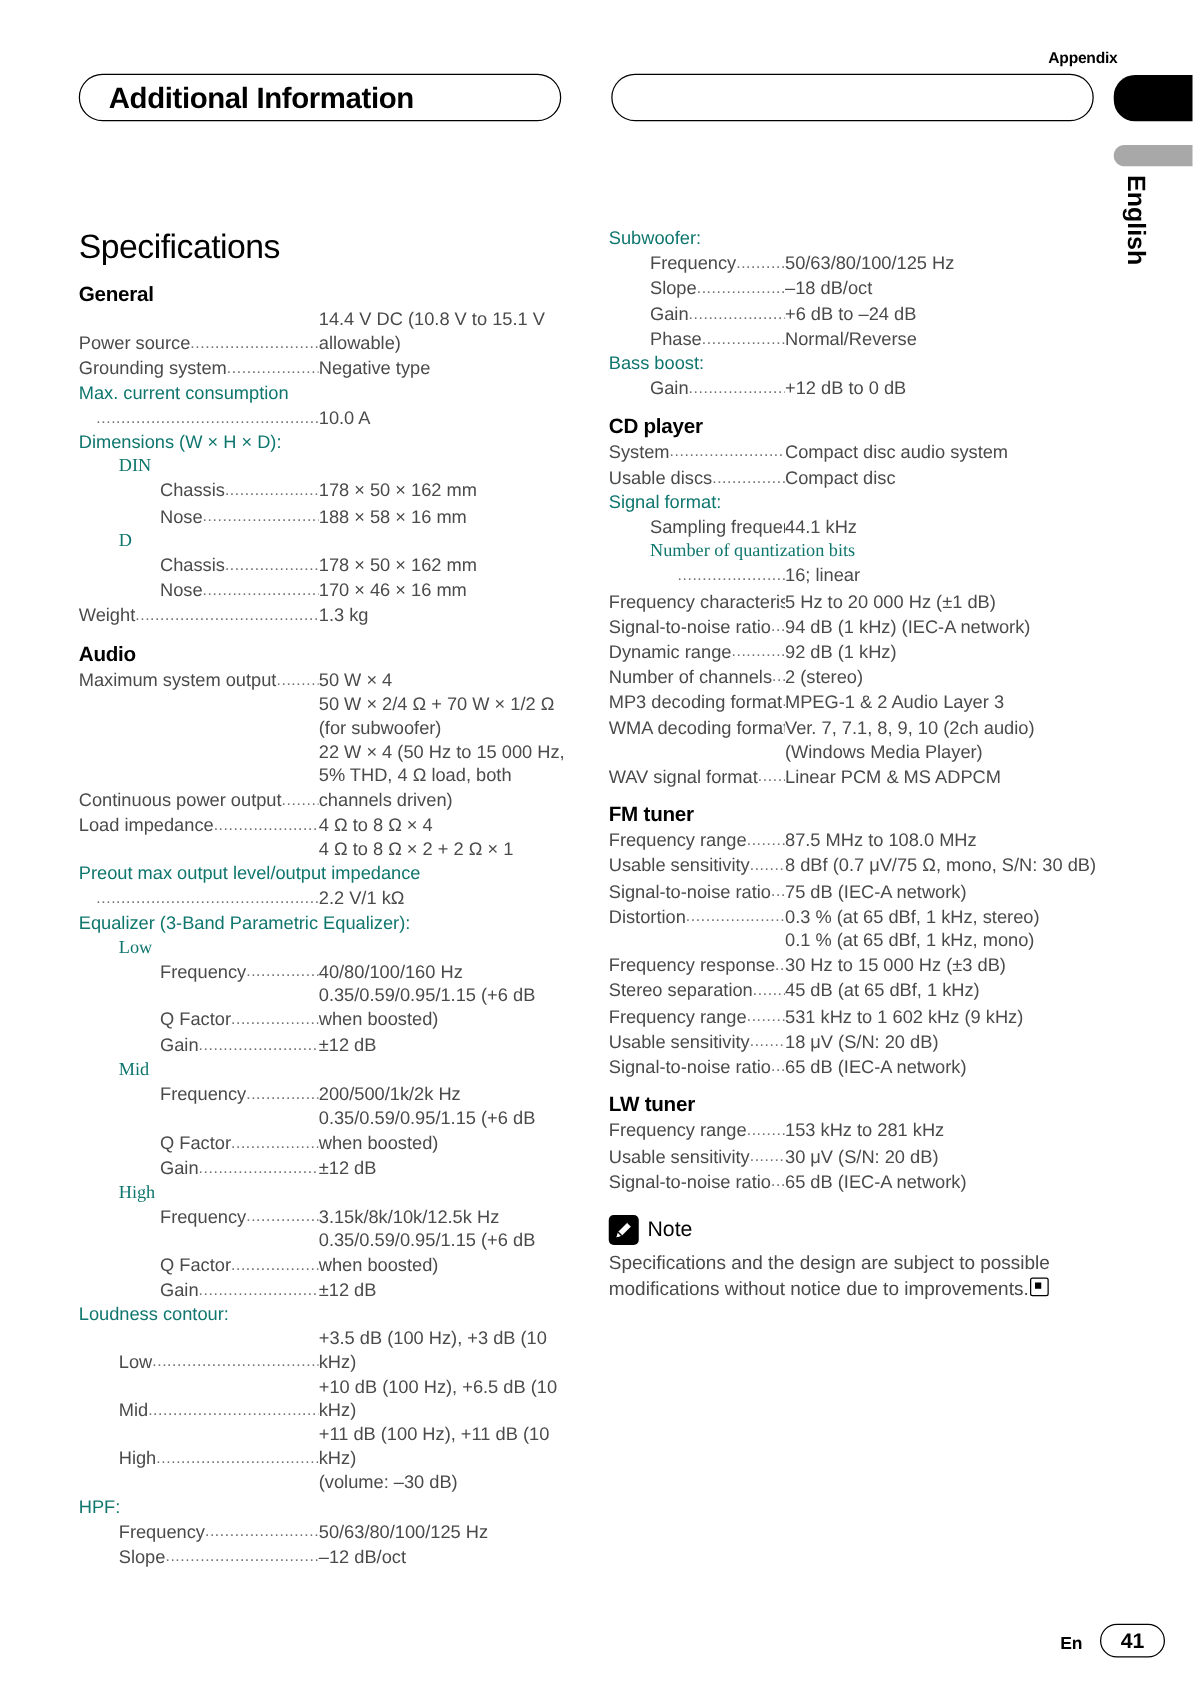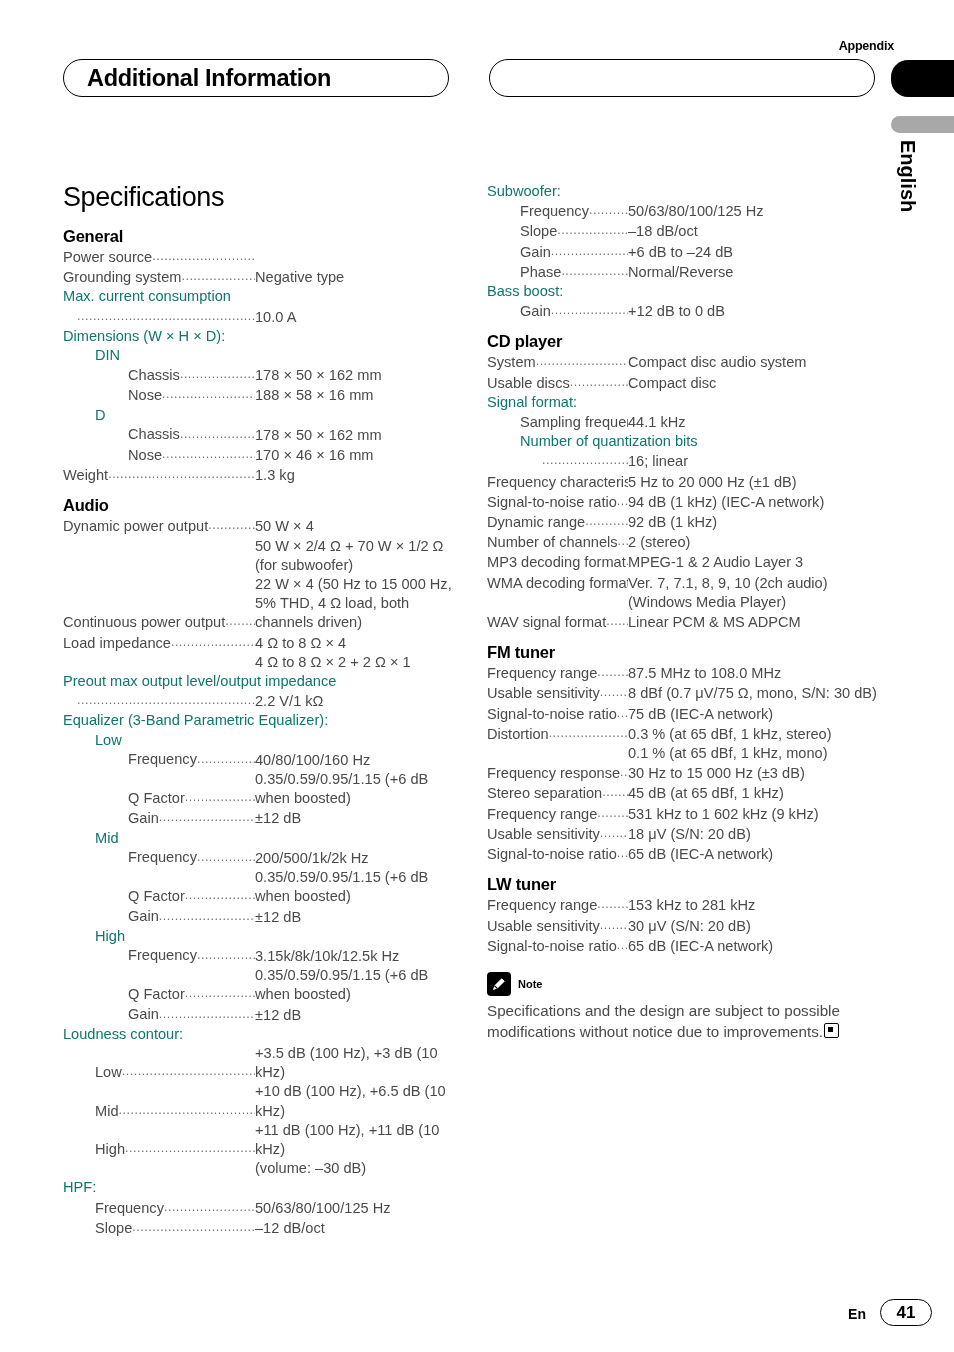--- a/index.html
+++ b/index.html
@@ -91,48 +91,48 @@
     padding-bottom:1px;
   }
   .r .val{
     flex:1 1 auto;
     white-space:normal;
   }
 
   
   .i0 .lead{width:192px;}
   .i1 .lead{width:192px; padding-left:32px; box-sizing:border-box;}
-  .i2 .lead{width:192px; padding-left:65px; box-sizing:border-box;align-items:center;}
+  .i2 .lead{width:192px; padding-left:65px; box-sizing:border-box;}
   .i3 .lead{width:192px; padding-left:14px; box-sizing:border-box;}
 
   .col-right .i0 .lead{width:141px;}
   .col-right .i1 .lead{width:141px; padding-left:33px; box-sizing:border-box;}
   .col-right .i2 .lead{width:141px; padding-left:55px; box-sizing:border-box;}
 
   .plain{
     font-size:14.6px; line-height:19.2px; color:#0f766e;
   }
-  .plain.ind1{padding-left:32px;}
+  .plain.ind1{padding-left:32px;font-family:Liberation Serif, serif;}
   .col-right .plain.ind1{padding-left:33px;}
 
   .cont{
     font-size:14.6px; line-height:19.2px; color:#4a4a4a;
     padding-left:192px;
   }
   .col-right .cont{padding-left:141px;}
 
   
   .note-wrap{margin-top:16px;}
   .note-head{display:flex;align-items:center;gap:7px;margin-bottom:4px;}
   .note-icon{
     width:24px;height:24px;background:#000;border-radius:4px;
     position:relative;flex:0 0 auto;
   }
   .note-icon svg{position:absolute;left:3px;top:3px;}
-  .note-title{font-size:11px;font-weight:bold;color:#000;}
+  .note-title{font-size:17px;font-weight:normal;color:#000;}
   .note-body{
     font-size:15.2px; line-height:21px; color:#4a4a4a;
     width:377px;
   }
   .endmark{
     display:inline-block;
     width:13px;height:13px;
     border:1.4px solid #000;
     border-radius:2px;
     position:relative;
@@ -177,20 +177,21 @@
 
   <div class="col col-left">
     <h1 class="spec-title">Specifications</h1>
     <div id="left-sections">
         <h2 class="sec">General</h2>
         <div class="r i0">
           <span class="lead">
             <span>Power source </span>
             <span class="fill">........................................................................................................................</span>
           </span>
+          <span class="val">14.4 V DC (10.8 V to 15.1 V allowable)</span>
         </div>
         <div class="r i0">
           <span class="lead">
             <span>Grounding system </span>
             <span class="fill">........................................................................................................................</span>
           </span>
           <span class="val">Negative type</span>
         </div>
         <div class="plain">Max. current consumption</div>
         <div class="r i3">
@@ -234,21 +235,21 @@
         <div class="r i0">
           <span class="lead">
             <span>Weight </span>
             <span class="fill">........................................................................................................................</span>
           </span>
           <span class="val">1.3 kg</span>
         </div>
         <h2 class="sec">Audio</h2>
         <div class="r i0">
           <span class="lead">
-            <span>Dynamic power output </span>
+            <span>Maximum system output </span>
             <span class="fill">........................................................................................................................</span>
           </span>
           <span class="val">50 W × 4</span>
         </div>
         <div class="cont">50 W × 2/4 Ω + 70 W × 1/2 Ω (for subwoofer)</div>
         <div class="r i0">
           <span class="lead">
             <span>Continuous power output </span>
             <span class="fill">........................................................................................................................</span>
           </span>

